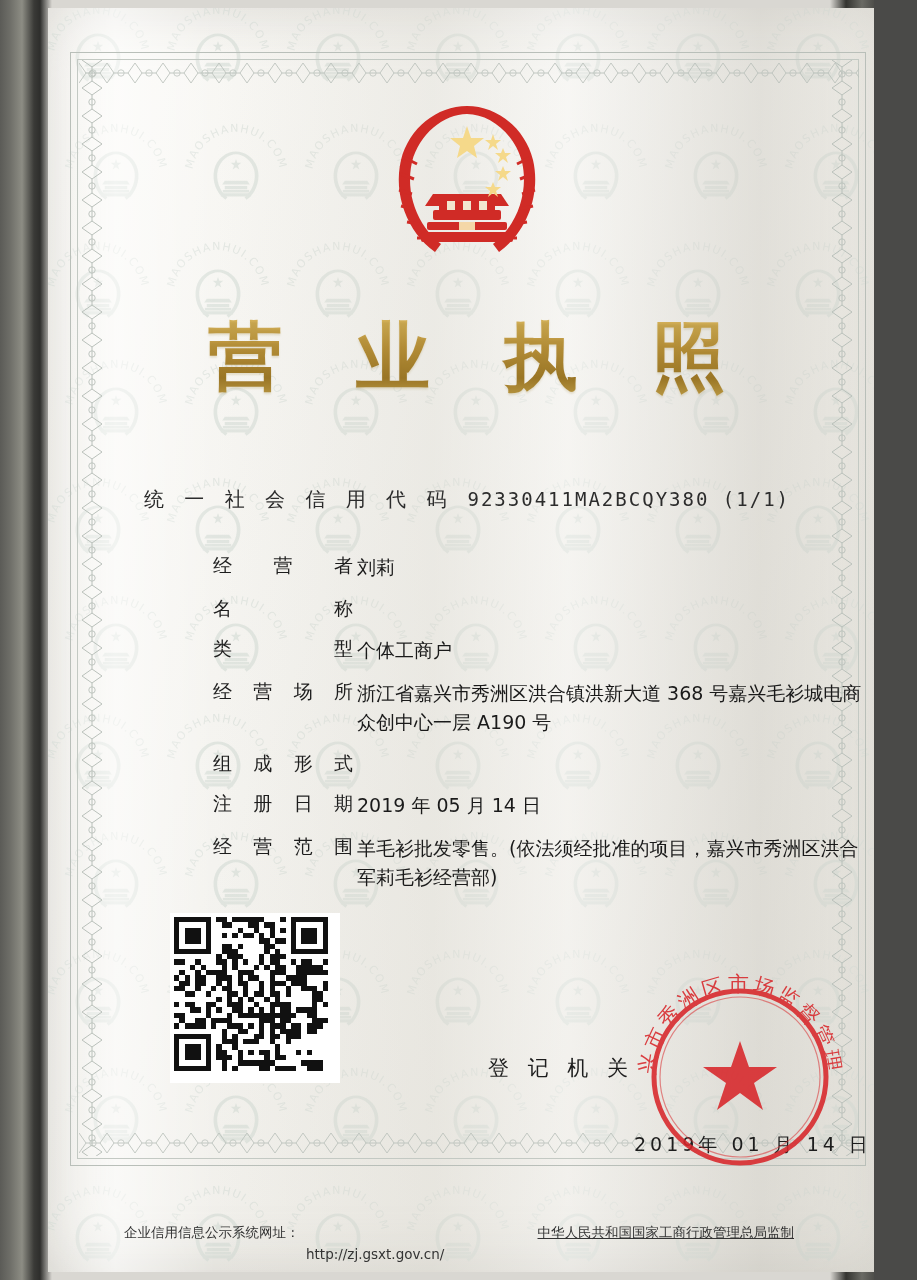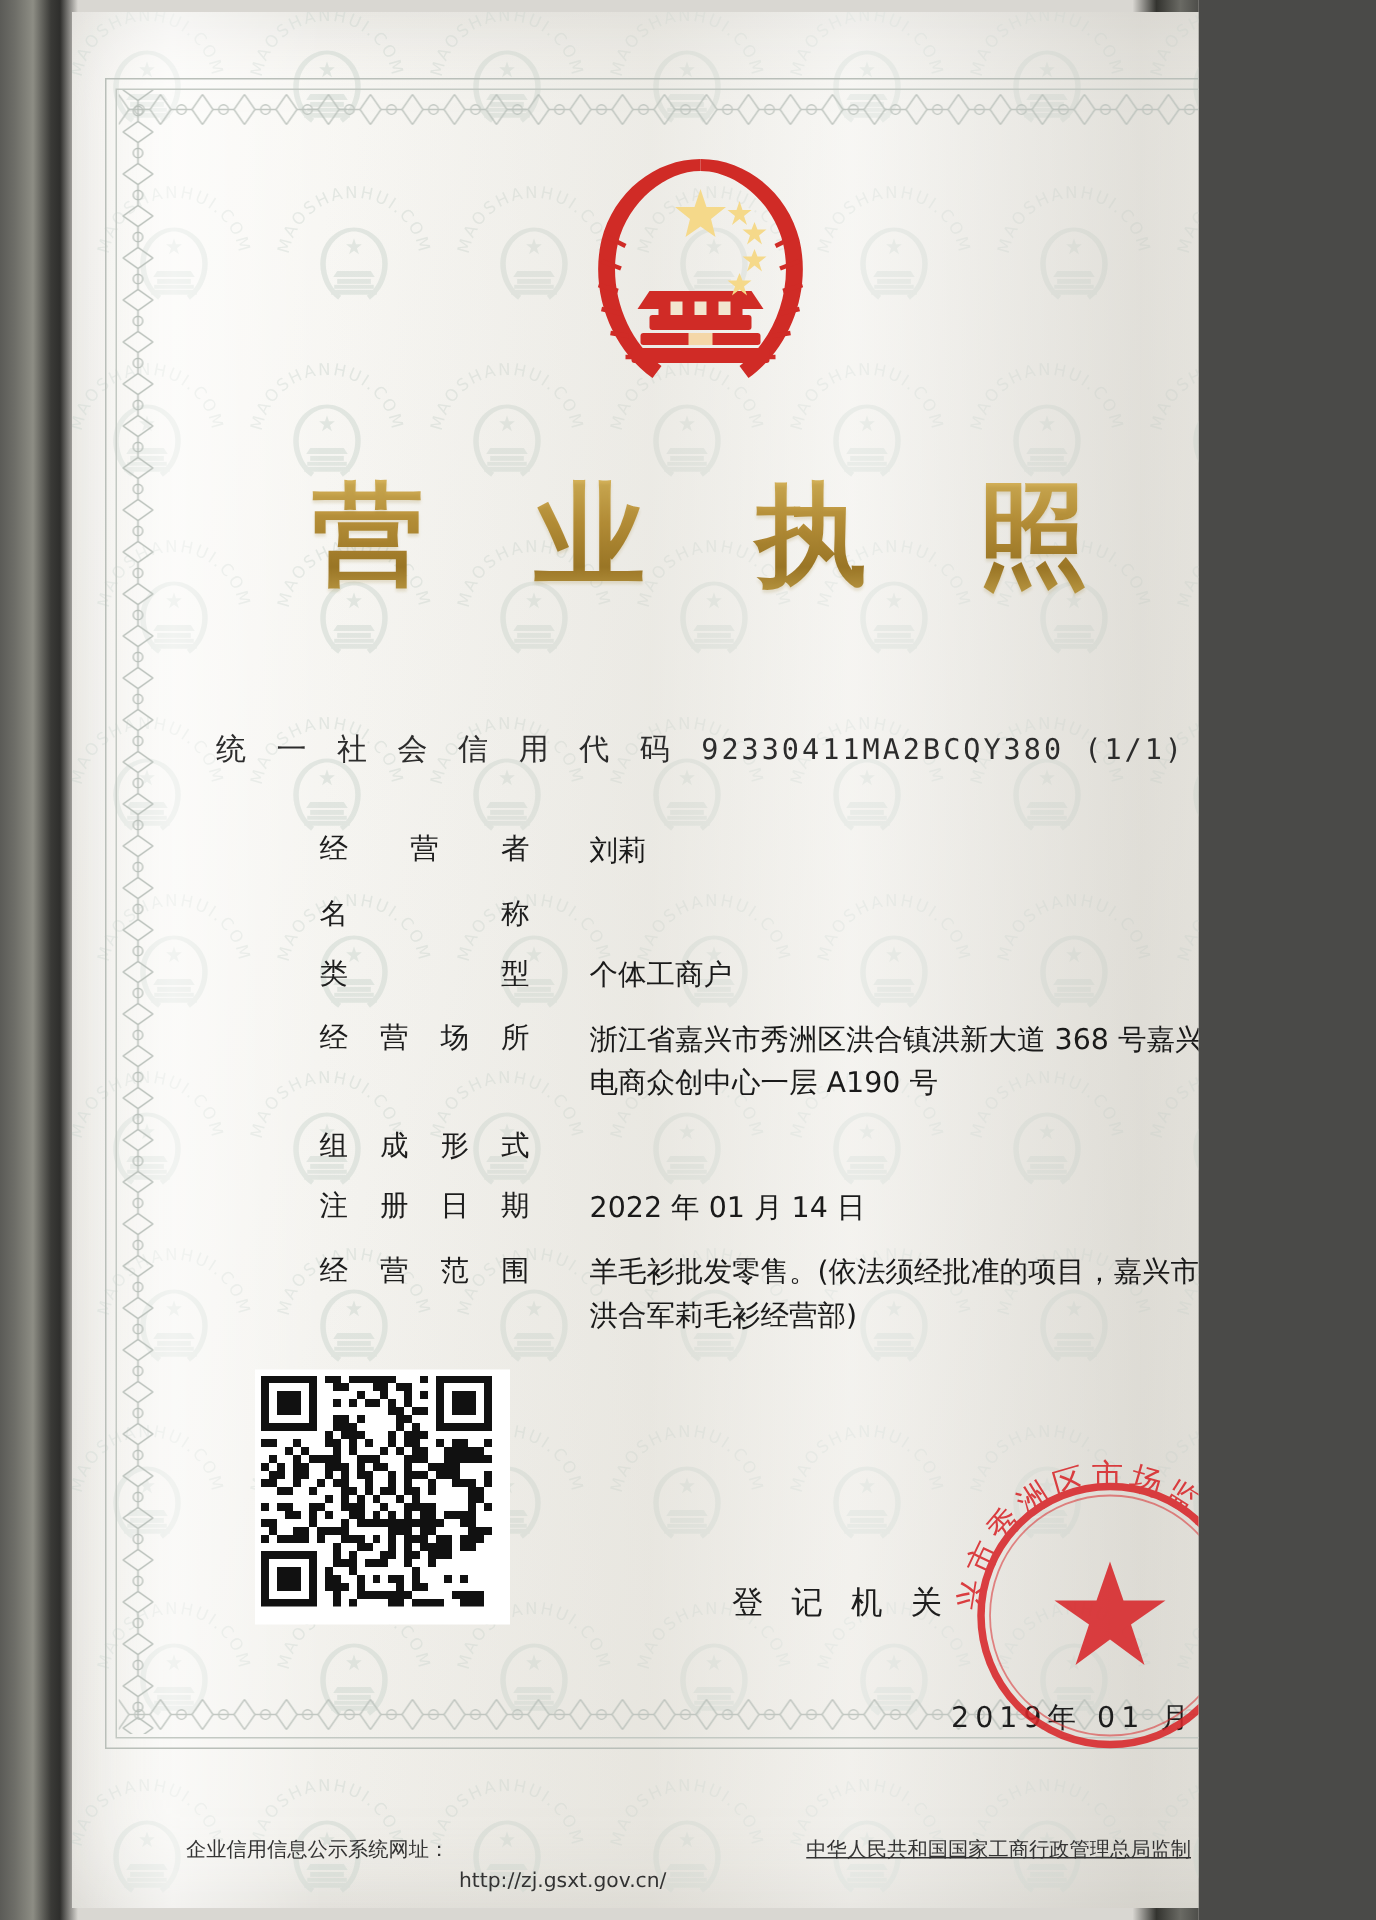--- a/index.html
+++ b/index.html
@@ -10,21 +10,21 @@
   body {
     width: 917px;
     height: 1280px;
     overflow: hidden;
     font-family: "Liberation Serif", "DejaVu Serif", serif;
   }
 
   
   #page {
     position: relative;
-    width: 799px;
+    width: 874px;
     height: 1280px;
     background:
       linear-gradient(90deg, #5b5b57 0px, #6e6e68 10px, #8d8d84 22px, #3a3a37 34px, #2e2e2c 40px, rgba(0,0,0,0) 52px),
       linear-gradient(270deg, #4e4e4a 0px, #6a6a64 12px, #33332f 28px, rgba(0,0,0,0) 44px),
       #d9d7d2;
     overflow: hidden;
   }
   
   #paper {
     position: absolute;
@@ -196,21 +196,21 @@
   }
   .f-label span { display: inline-block; }
   .f-value {
     flex: 1;
     font-size: 19px;
     line-height: 29px;
     font-family: "DejaVu Sans", "Liberation Sans", sans-serif;
     color: #1a1a1a;
     padding-left: 4px;
   }
-  .f-value.wide { max-width: 510px; margin-left: 36px; }
+  .f-value.wide { max-width: 510px; }
 
   
   #qr {
     position: absolute;
     left: 122px;
     top: 905px;
     width: 162px;
     height: 162px;
     background: #fff;
     padding: 4px;
@@ -1561,21 +1561,21 @@
             <span>式</span>
           </div>
         </div>
         <div class="field">
           <div class="f-label">
             <span>注</span>
             <span>册</span>
             <span>日</span>
             <span>期</span>
           </div>
-          <div class="f-value wide">2022 年 01 月 14 日</div>
+          <div class="f-value wide">2019 年 05 月 14 日</div>
         </div>
         <div class="field">
           <div class="f-label">
             <span>经</span>
             <span>营</span>
             <span>范</span>
             <span>围</span>
           </div>
           <div class="f-value wide">羊毛衫批发零售。(依法须经批准的项目，嘉兴市秀洲区洪合军莉毛衫经营部)</div>
         </div>

